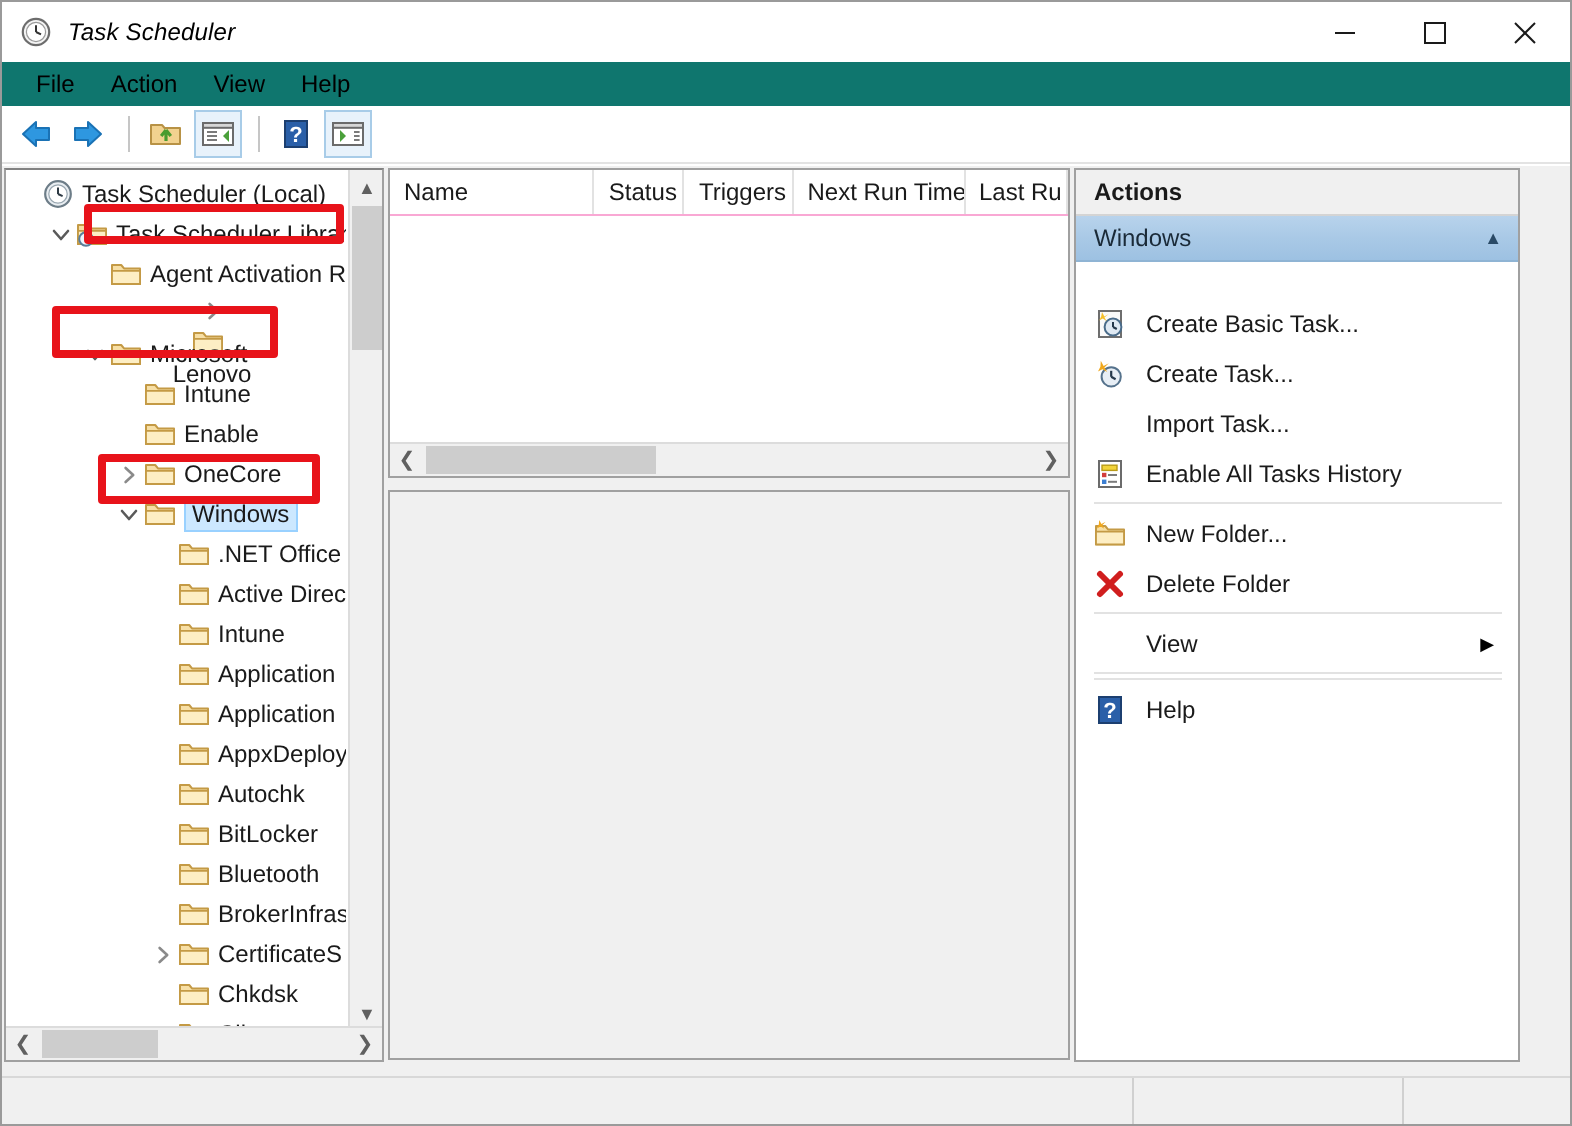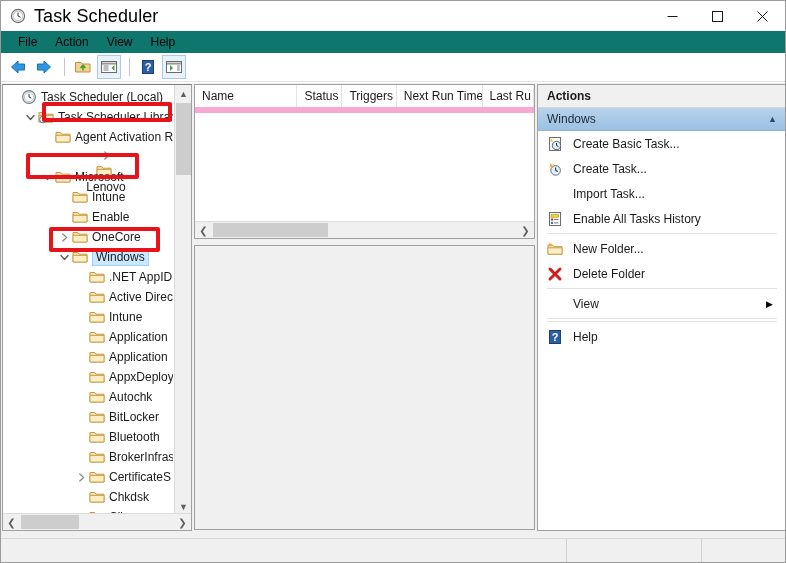--- a/index.html
+++ b/index.html
@@ -30,23 +30,24 @@
     align-items: center;
     background: #ffffff;
     position: relative;
   }
   .title-icon {
     width: 16px; height: 16px;
     margin-left: 9px; margin-right: 8px;
     flex: 0 0 auto;
   }
   .title-text {
-    font-size: 18px;
+    font-size: 12px;
     color: #000;
     letter-spacing: .1px;
+    font-style: italic;
   }
   .win-controls {
     position: absolute;
     right: 0; top: 0;
     height: 30px;
     display: flex;
   }
   .win-btn {
     width: 45px; height: 30px;
     display: flex; align-items: center; justify-content: center;
@@ -218,21 +219,21 @@
     width: 341px; height: 155px;
     box-sizing: border-box;
     border: 1px solid #a0a0a0;
     background: #ffffff;
     overflow: hidden;
   }
   .col-header {
     height: 22px;
     display: flex;
     background: #ffffff;
-    border-bottom: 6px solid #f9a8d4;
+    border-bottom: 1px solid #f9a8d4;
   }
   .col {
     display: flex;
     align-items: center;
     padding-left: 7px;
     font-size: 12px;
     color: #1a1a1a;
     box-sizing: border-box;
     border-right: 1px solid #e2e2e2;
     white-space: nowrap;
@@ -256,21 +257,21 @@
     position: absolute;
     left: 0; top: 161px;
     width: 341px; height: 285px;
     box-sizing: border-box;
     border: 1px solid #a0a0a0;
     background: #f0f0f0;
   }
 
   
   .actions-pane {
-    width: 249px;
+    width: 223px;
     margin: 1px 1px 16px 2px;
     height: 447px;
     box-sizing: border-box;
     border: 1px solid #a0a0a0;
     background: #ffffff;
     position: relative;
     overflow: hidden;
   }
   .actions-title {
     height: 23px;
@@ -288,21 +289,21 @@
     display: flex; align-items: center;
     padding: 0 8px 0 9px;
     font-size: 12px;
     color: #1a2a38;
     background: linear-gradient(to bottom, #b8d3ec 0%, #a9c9e6 50%, #9dc1e2 100%);
     border-bottom: 1px solid #8fb4d4;
     box-sizing: border-box;
     justify-content: space-between;
   }
   .collapse-caret { color: #2a4a66; font-size: 9px; }
-  .action-list { padding-top: 0; }
+  .action-list { padding-top: 18px; }
   .action-item {
     height: 25px;
     display: flex;
     align-items: center;
     padding-left: 9px;
     font-size: 12px;
     color: #1a1a1a;
     position: relative;
   }
   .action-icon {
@@ -543,21 +544,21 @@
                   <path d="M1 6.4 L15 6.4 L15 13 L1 13 Z" fill="#fdeec4" stroke="#c49a45" stroke-width=".9"></path>
                 </svg></span>
               <span class="tree-label">Windows</span>
             </div>
             <div class="tree-row" style="padding-left: 70px;">
               <span class="twisty"></span>
               <span class="node-icon"><svg width="16" height="16" viewBox="0 0 16 16">
                   <path d="M1 3.5 L5.6 3.5 L7 5.2 L15 5.2 L15 13 L1 13 Z" fill="#f7dfa5" stroke="#c49a45" stroke-width="1" stroke-linejoin="round"></path>
                   <path d="M1 6.4 L15 6.4 L15 13 L1 13 Z" fill="#fdeec4" stroke="#c49a45" stroke-width=".9"></path>
                 </svg></span>
-              <span class="tree-label">.NET AppID</span>
+              <span class="tree-label">.NET Office</span>
             </div>
             <div class="tree-row" style="padding-left: 70px;">
               <span class="twisty"></span>
               <span class="node-icon"><svg width="16" height="16" viewBox="0 0 16 16">
                   <path d="M1 3.5 L5.6 3.5 L7 5.2 L15 5.2 L15 13 L1 13 Z" fill="#f7dfa5" stroke="#c49a45" stroke-width="1" stroke-linejoin="round"></path>
                   <path d="M1 6.4 L15 6.4 L15 13 L1 13 Z" fill="#fdeec4" stroke="#c49a45" stroke-width=".9"></path>
                 </svg></span>
               <span class="tree-label">Active Direc</span>
             </div>
             <div class="tree-row" style="padding-left: 70px;">

